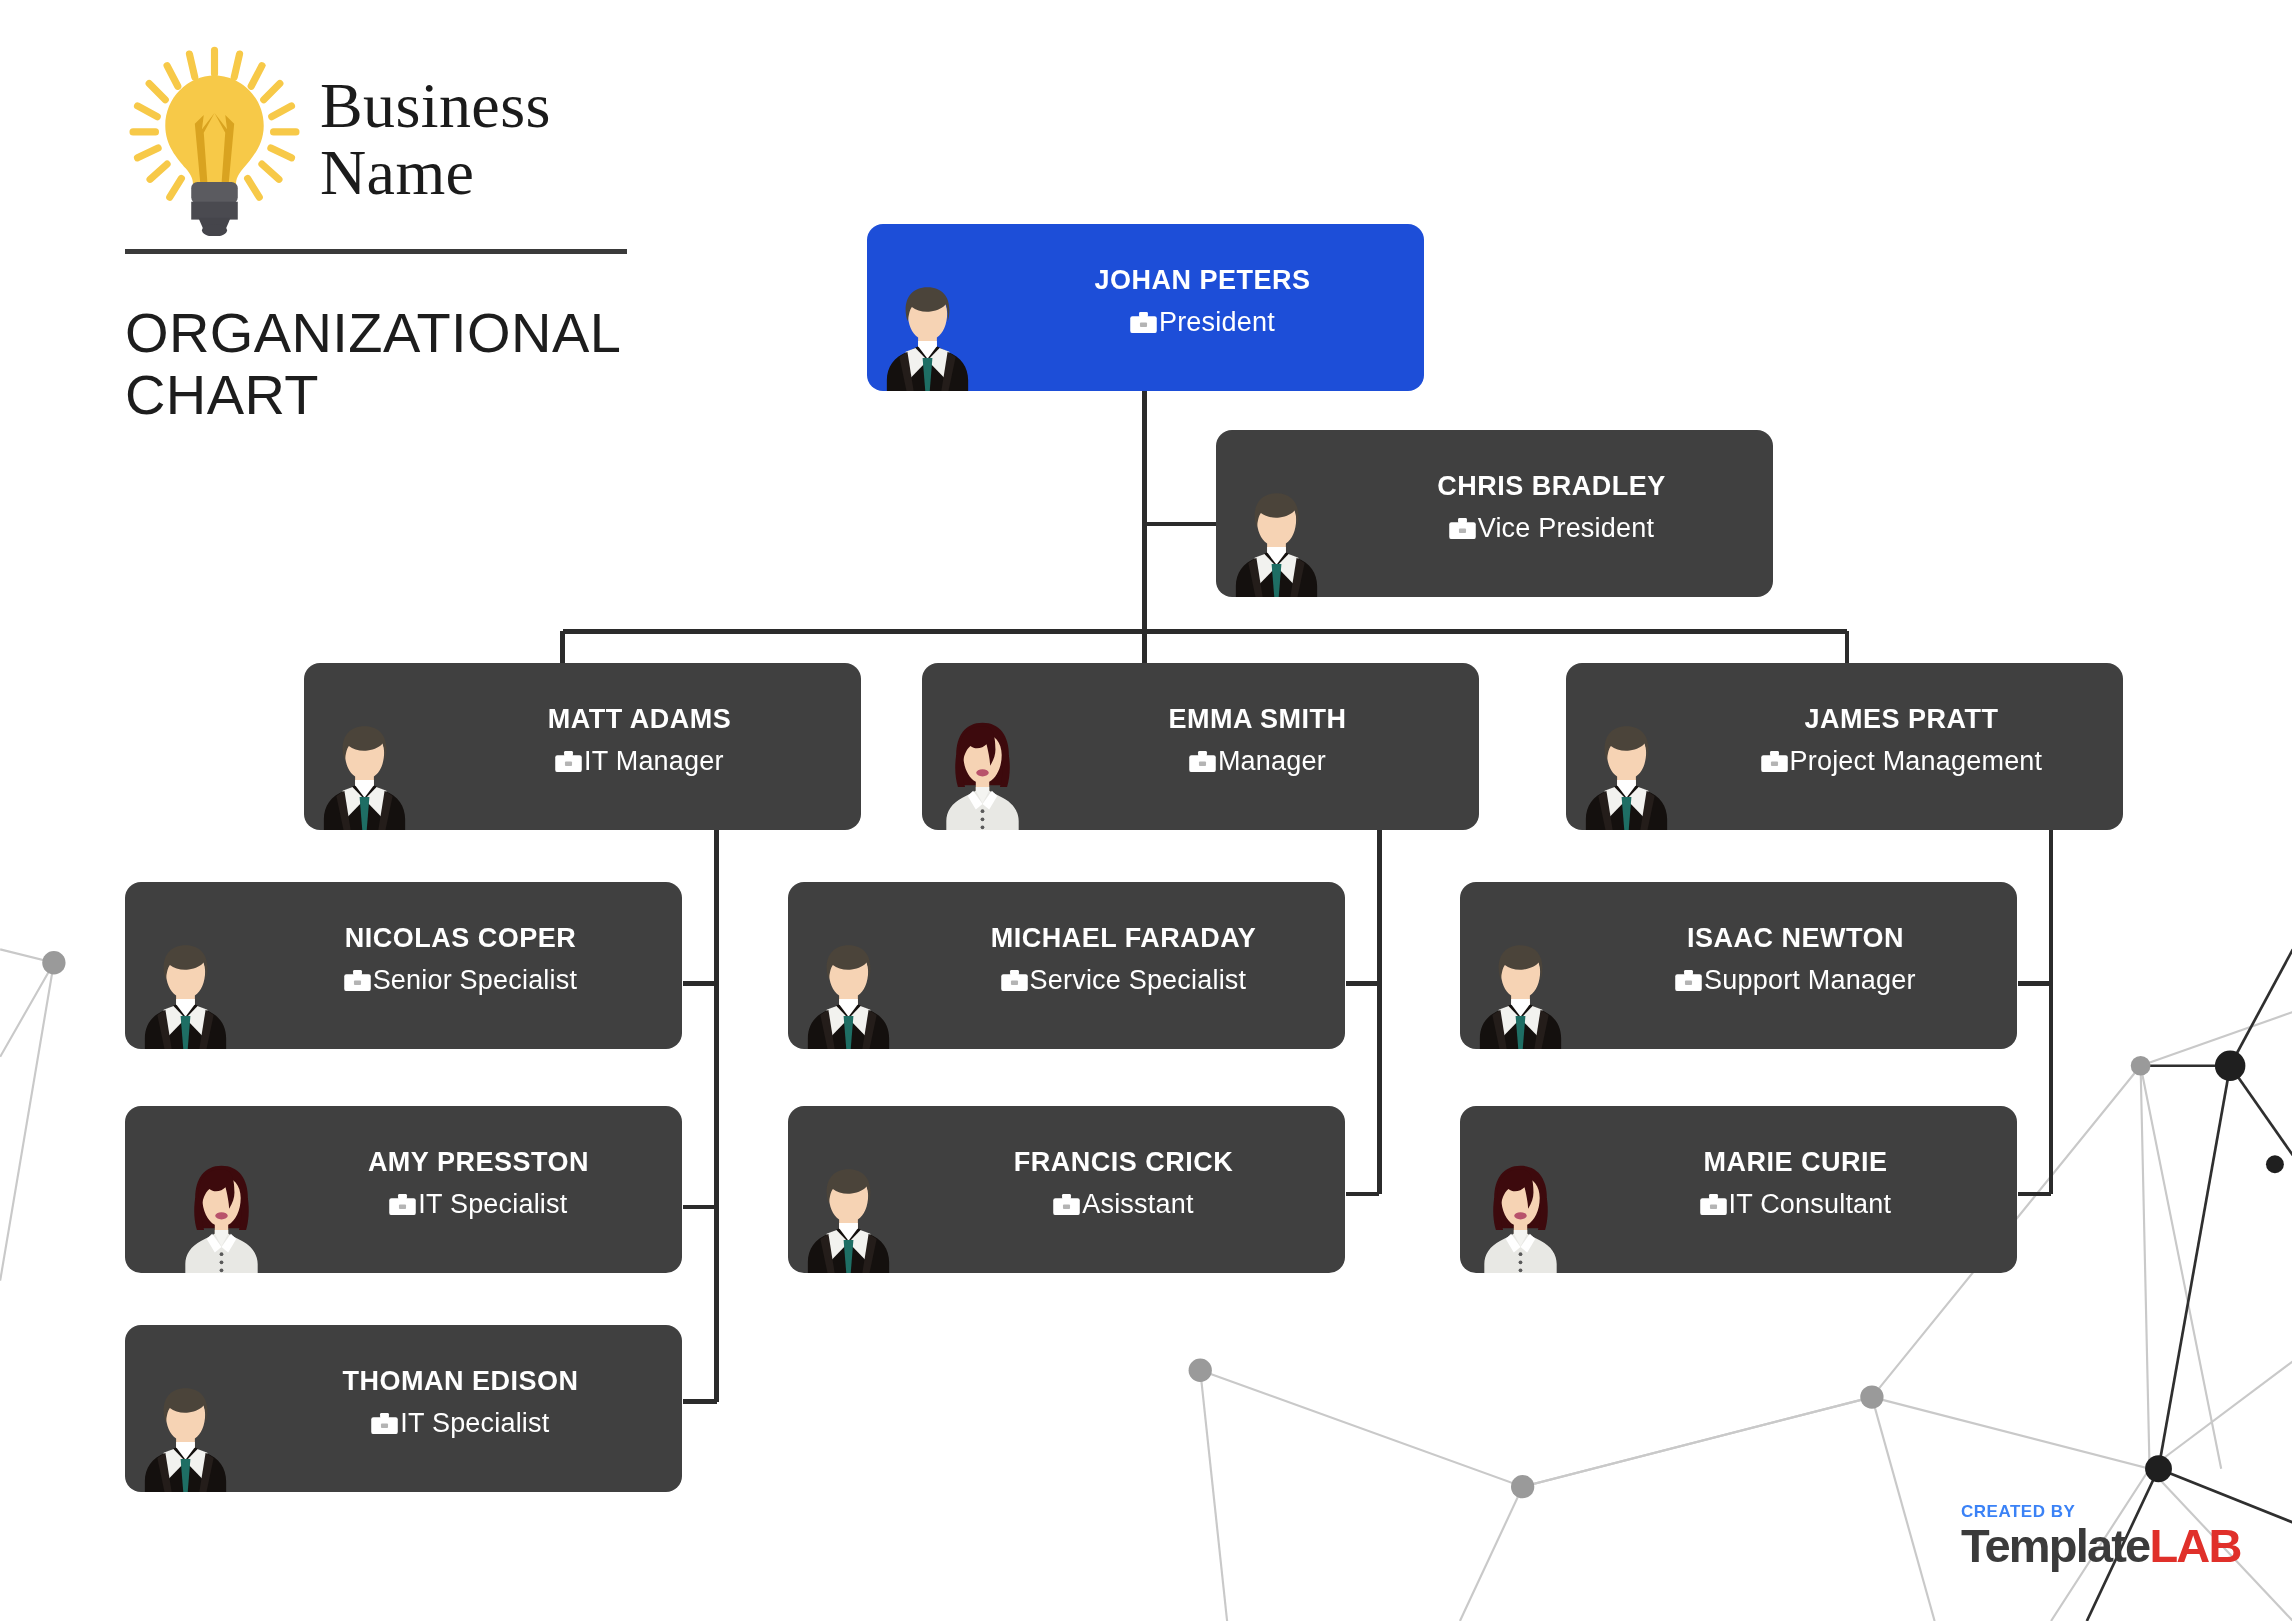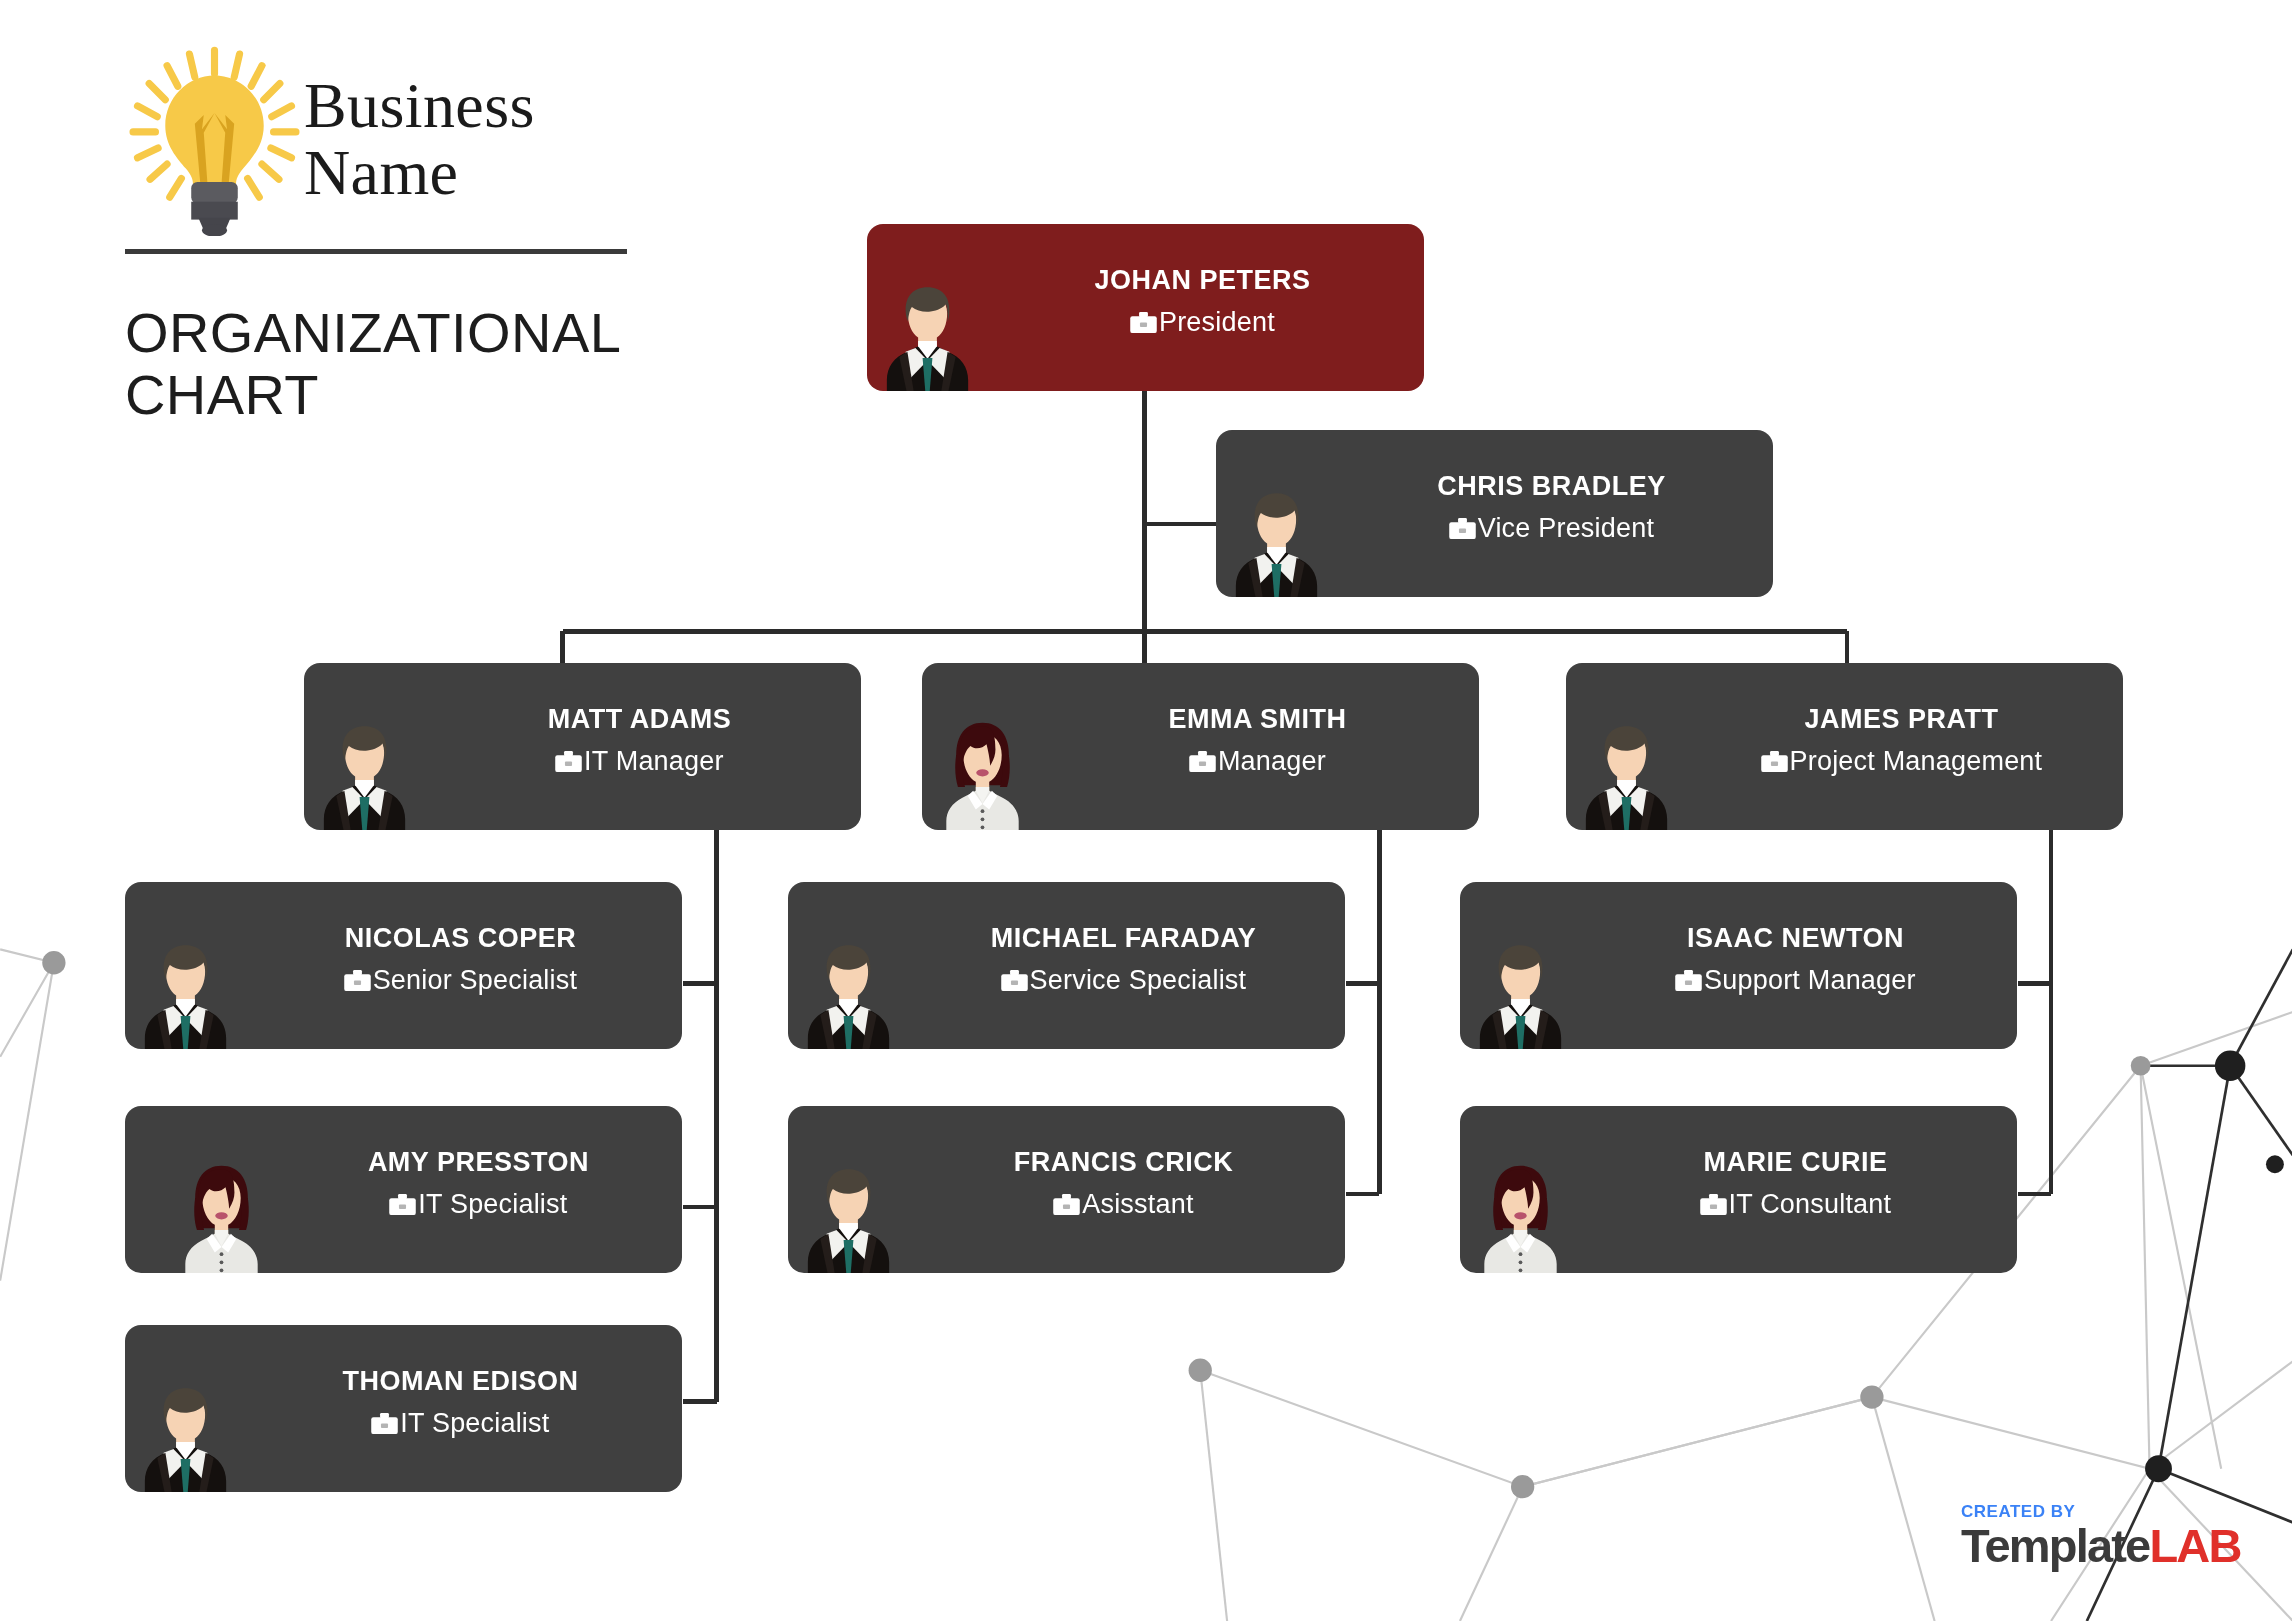--- a/index.html
+++ b/index.html
@@ -8,41 +8,41 @@
     width: 2293px; height: 1621px;
     position: relative; overflow: hidden;
     font-family: "Liberation Sans", sans-serif;
   }
 
   
   #bg-network { position: absolute; left: 0; top: 0; width: 2293px; height: 1621px; z-index: 0; }
 
   
   .header { position: absolute; left: 125px; top: 36px; width: 573px; z-index: 5; }
-  .logo-row { display: flex; align-items: center; height: 206px; }
+  .logo-row { display: flex; align-items: center; gap: 16px; height: 206px; }
   .bulb { width: 179px; height: 193px; flex: 0 0 auto; }
   .brand { font-family: "Liberation Serif", serif; font-size: 64px; color: #1b1b1b; line-height: 1.05; letter-spacing: 0.4px; }
   .rule { width: 502px; height: 4.5px; background: #3a3a3a; margin-top: 7.2px; margin-left: 0px; }
   .doc-title {
     margin-top: 48px; font-family: "Liberation Sans", sans-serif;
     font-size: 56px; line-height: 1.12; color: #1d1d1d; letter-spacing: 0.4px;
   }
 
   
   #connectors { position: absolute; left: 0; top: 0; width: 2293px; height: 1621px; z-index: 2; }
 
   
   .card {
     position: absolute; z-index: 4;
     border-radius: 16px;
     overflow: hidden;
     display: flex; align-items: flex-end;
     background: #404040;
   }
-  .card.dark { background: #7f1d1d; justify-content: space-between; }
+  .card.dark { background: #1d4ed8; justify-content: space-between; }
   .avatar-wrap { position: relative; width: 121px; height: 100%; flex: 0 0 auto; align-self: flex-end; }
   .avatar-wrap svg { position: absolute; left: 0; bottom: 0; width: 121px; height: 109px; display: block; }
   .card-text {
     flex: 1 1 auto; display: flex; flex-direction: column;
     align-items: center; justify-content: center;
     height: 100%; padding-bottom: 12.5px; padding-right: 7.2px;
   }
   .card-name {
     color: #ffffff; font-weight: bold; font-size: 27px;
     letter-spacing: 0.5px; white-space: nowrap; text-align: center;

